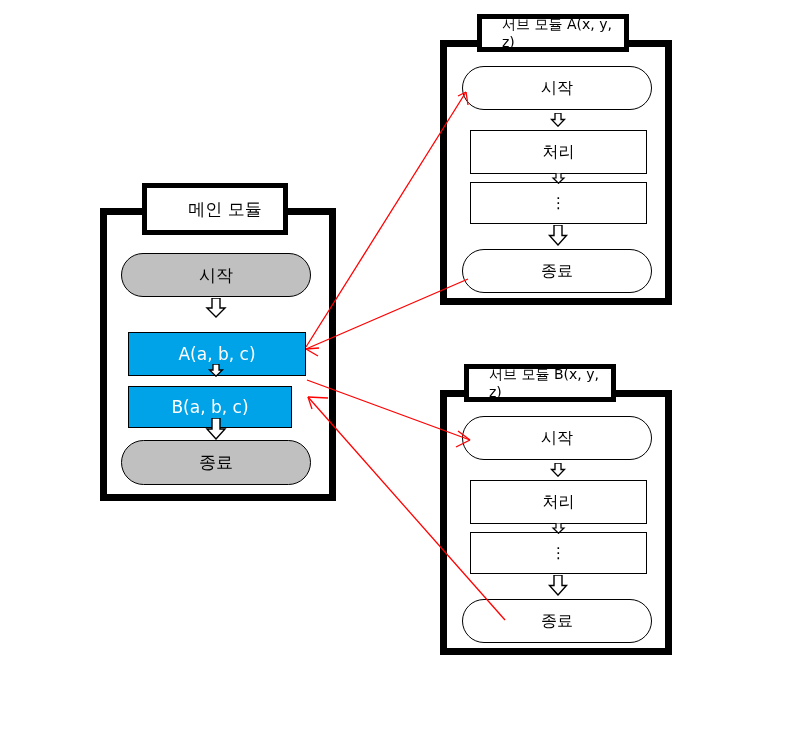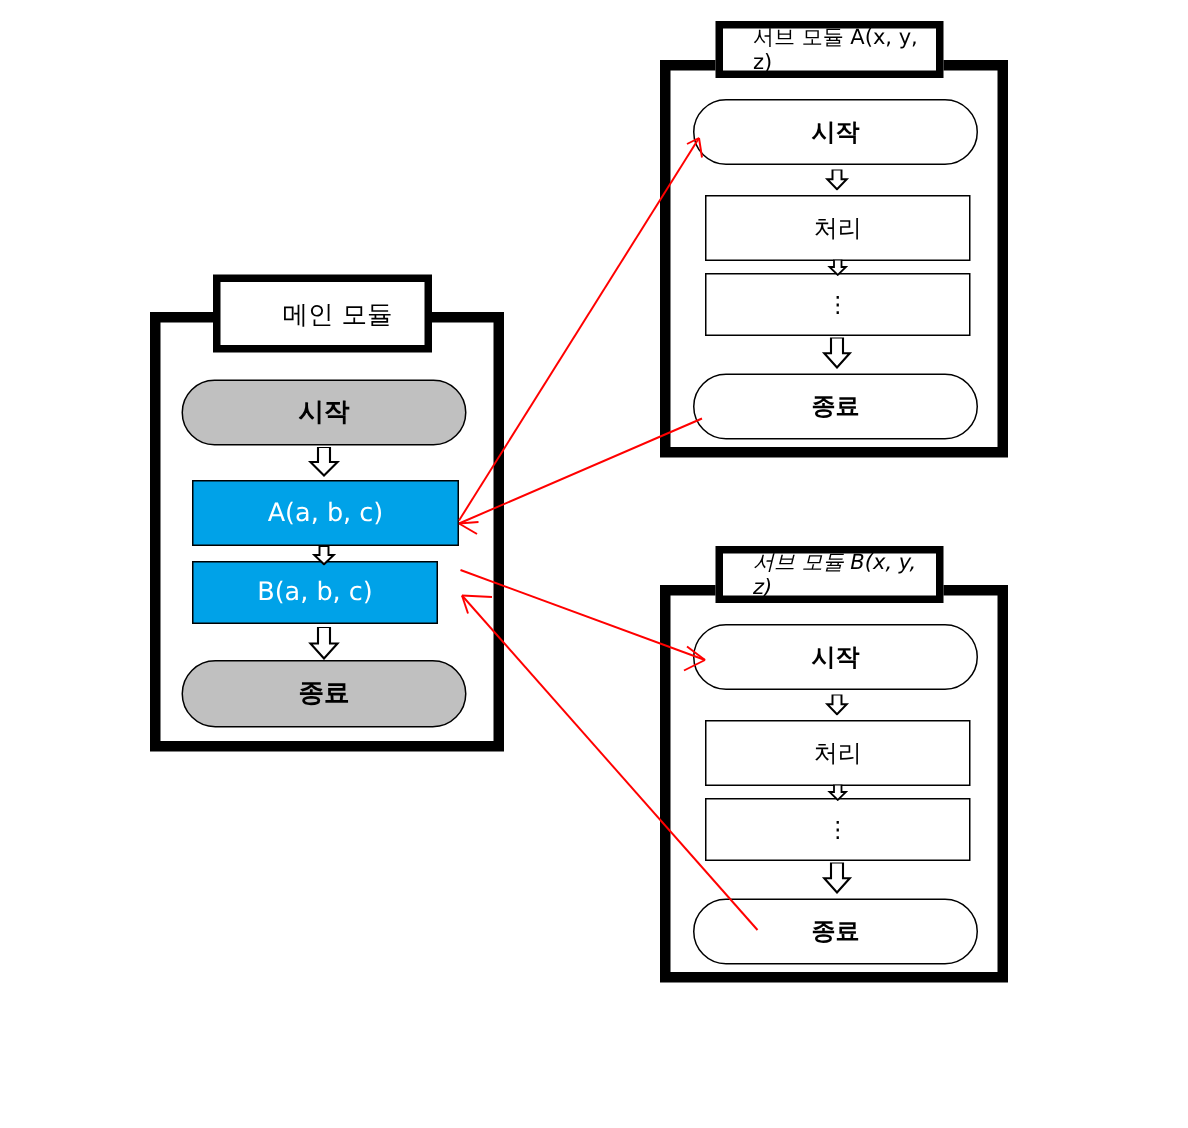--- a/index.html
+++ b/index.html
@@ -52,27 +52,26 @@
     box-sizing: border-box;
     display: flex;
     align-items: center;
     justify-content: center;
     color: #000000;
     z-index: 3;
   }
   .shape-terminator {
     border: 1.5px solid #000000;
     border-radius: 999px;
-    font-weight: bold;
   }
   .shape-process {
     border: 1.5px solid #000000;
   }
   .fill-gray  { background: #c0c0c0; }
-  .fill-blue  { background: #00a2e8; color: #ffffff; border-color:#000000; }
+  .fill-blue  { background: #00a2e8; color: #ffffff; border-color:#000000;margin-top:12px; }
   .fill-white { background: #ffffff; }
 
   .shape .label { line-height: 1; white-space: nowrap; }
   .sz-17 { font-size: 17px; }
   .sz-16 { font-size: 16px; }
 
   .ellipsis-label {
     font-size: 15px;
     letter-spacing: 0;
     line-height: 0.55;
@@ -175,21 +174,21 @@
       <polygon points="7,0 15,0 15,10.5 19.5,10.5 11,20 2.5,10.5 7,10.5" fill="#ffffff" stroke="#000000" stroke-width="1.4"></polygon>
     </svg>
   </div>
 
   <div class="shape shape-terminator fill-white" style="left:462px; top:249px; width:190px; height:44px;">
     <span class="label sz-16">종료</span>
   </div>
 
   <div class="module-frame" style="left:440px; top:390px; width:232px; height:265px;"></div>
 
-  <div class="module-title sub" style="left:477px; top:364px; width:152px; height:38px;font-style:italic;">
+  <div class="module-title sub" style="left:464px; top:364px; width:152px; height:38px;">
     <span class="label">서브 모듈 B(x, y, z)</span>
   </div>
 
   <div class="shape shape-terminator fill-white" style="left:462px; top:416px; width:190px; height:44px;">
     <span class="label sz-16">시작</span>
   </div>
 
   <div class="connector" style="left:549px; top:463px; width:18px; height:14px;">
     <svg width="18" height="14" viewBox="0 0 18 14">
       <polygon points="6,0 12,0 12,6.5 15.5,6.5 9,13.2 2.5,6.5 6,6.5" fill="#ffffff" stroke="#000000" stroke-width="1.3"></polygon>

